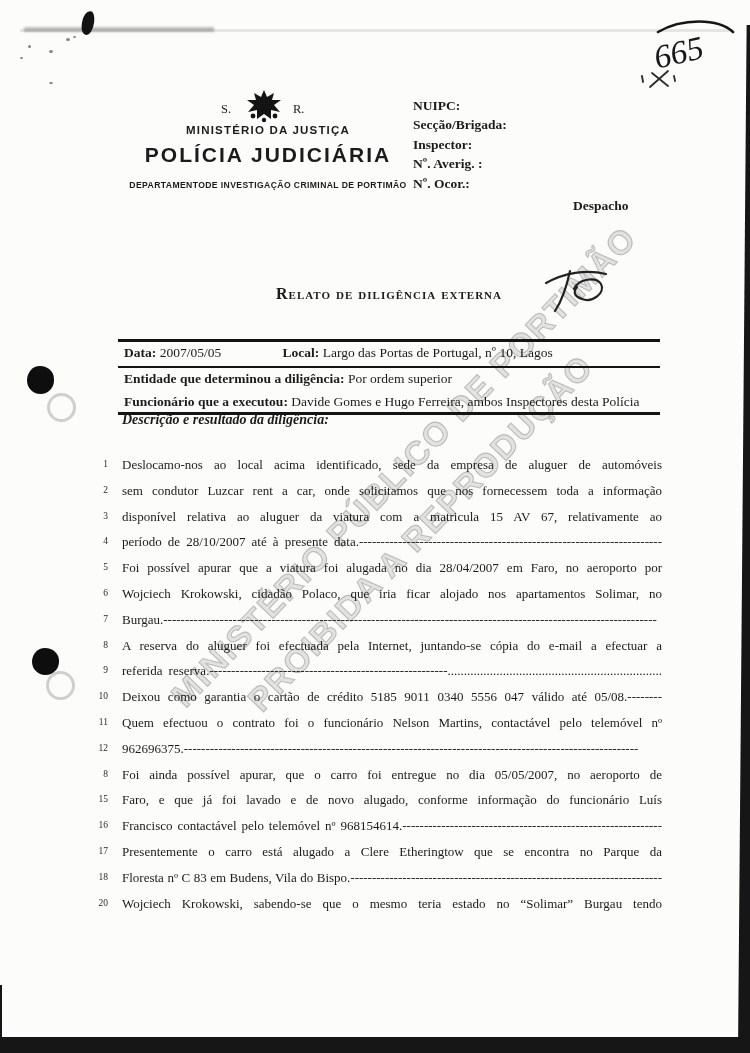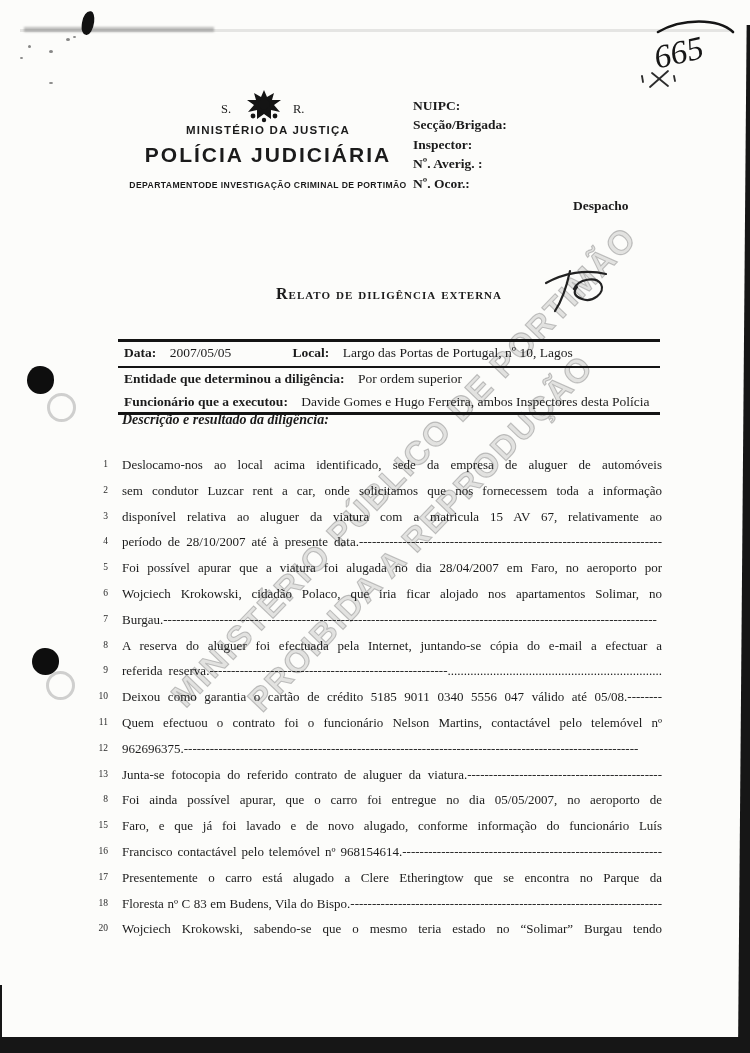--- a/index.html
+++ b/index.html
@@ -31,21 +31,21 @@
   .despacho{font-weight:bold;font-size:13.5px;}
 
   
   #doc-title{left:0;top:285px;width:750px;text-align:center;transform:translateX(14px);
     font-weight:bold;font-size:16px;font-variant:small-caps;letter-spacing:1px;}
 
   
   .tline{background:#141414;}
   .trow{font-size:13.5px;white-space:nowrap;}
   .trow b{font-weight:bold;text-align:right;}
-  .tv{margin-left:10px;}
+  .tv{margin-left:0;}
 
   
   #body-heading{left:122px;top:412px;font-weight:bold;font-style:italic;font-size:14px;}
   #body-lines{left:84px;top:452px;width:578px;}
   .bline{position:relative;height:25.8px;overflow:hidden;padding-left:38px;box-sizing:border-box;}
   .lnum{position:absolute;left:0;top:0;width:24px;text-align:right;font-size:9.5px;line-height:25.8px;color:#2a2a2a;}
   .ltxt{display:block;font-size:13px;line-height:25.8px;text-align:justify;text-align-last:justify;}
 
   svg{display:block;}
 </style>
@@ -175,24 +175,20 @@
       </div>
       <div class="bline">
         <span class="lnum">11</span>
         <span class="ltxt">Quem efectuou o contrato foi o funcionário Nelson Martins, contactável pelo telemóvel nº</span>
       </div>
       <div class="bline">
         <span class="lnum">12</span>
         <span class="ltxt">962696375.---------------------------------------------------------------------------------------------------------</span>
       </div>
       <div class="bline">
-        <span class="lnum">13</span>
-        <span class="ltxt">Junta-se fotocopia do referido contrato de aluguer da viatura.---------------------------------------------</span>
-      </div>
-      <div class="bline">
         <span class="lnum">8</span>
         <span class="ltxt">Foi ainda possível apurar, que o carro foi entregue no dia 05/05/2007, no aeroporto de</span>
       </div>
       <div class="bline">
         <span class="lnum">15</span>
         <span class="ltxt">Faro, e que já foi lavado e de novo alugado, conforme informação do funcionário Luís</span>
       </div>
       <div class="bline">
         <span class="lnum">16</span>
         <span class="ltxt">Francisco contactável pelo telemóvel nº 968154614.------------------------------------------------------------</span>

